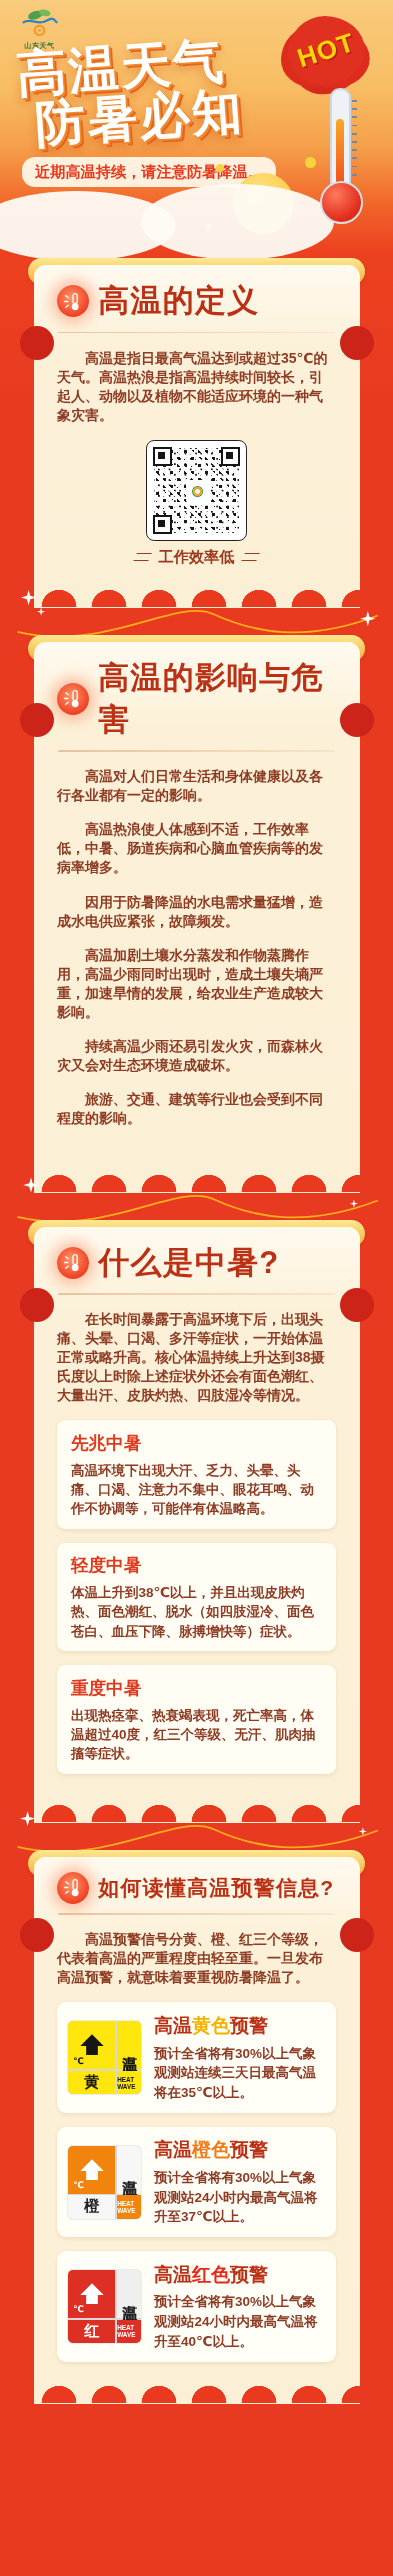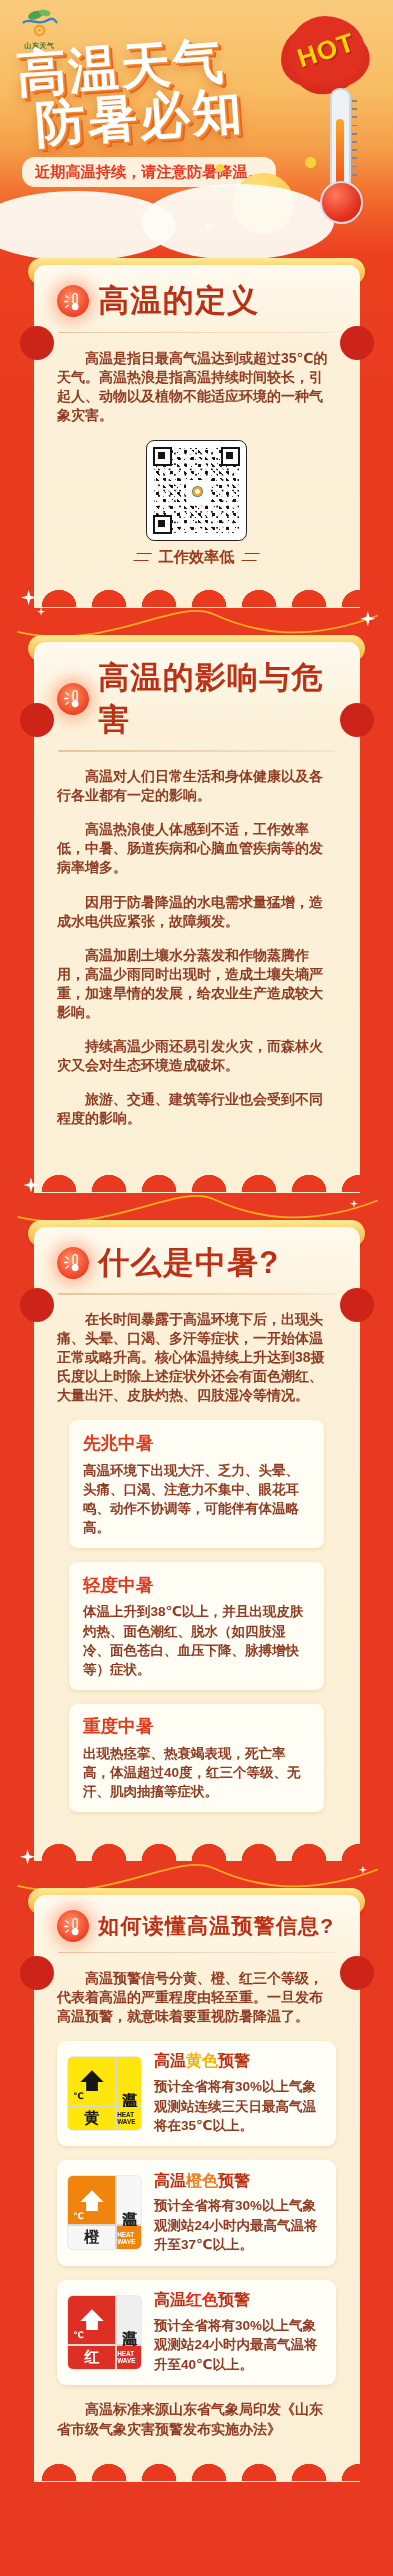--- a/index.html
+++ b/index.html
@@ -81,21 +81,21 @@
   .fp.tl{left:5.9px;top:5.9px;} .fp.tr{right:5.9px;top:5.9px;} .fp.bl{left:5.9px;bottom:5.9px;}
   .qr-center{position:absolute;left:39px;top:39px;width:23.4px;height:23.4px;background:#fff;border-radius:3.5px;
     display:flex;align-items:center;justify-content:center;}
   .qr-center i{display:block;width:10.5px;height:10.5px;border-radius:50%;
     background:radial-gradient(circle,#fff 28%,#f7a028 32% 60%,#3f9e54 64%);}
   .qr-caption{display:flex;align-items:center;justify-content:center;gap:8.2px;margin:5.9px 0 11.7px 0;
     font-size:15.2px;font-weight:800;color:#9c3a1e;}
   .dash{width:15.2px;height:6.4px;border-top:1.8px solid #9c3a1e;border-bottom:1.8px solid #9c3a1e;transform:skewX(-24deg);}
 
   
-  .level{background:#fffdf4;border-radius:8.2px;padding:10.5px 14px;margin:14px 12px;
+  .level{background:#fffdf4;border-radius:8.2px;padding:10.5px 14px;margin:14px 0;
     box-shadow:0 1.2px 4.7px rgba(170,110,50,.14);}
   .level h3{margin:0 0 5.9px 0;font-size:17.6px;font-weight:900;color:#e03a1e;}
   .level p{margin:0;font-size:13.5px;line-height:1.42;font-weight:600;color:#8e3c24;}
 
   
   .warn{display:flex;gap:11.7px;align-items:center;background:#fffef7;border-radius:9.4px;
     padding:10.5px 10.5px;margin:14px 0;box-shadow:0 1.2px 4.7px rgba(170,110,50,.14);}
   .sign{flex:0 0 auto;width:75px;height:75px;display:grid;grid-template-columns:47px 1fr;
     grid-template-rows:48px 1fr;gap:1.8px;background:#d8d8d8;border:1.8px solid #ececec;border-radius:5.9px;
     overflow:hidden;box-sizing:border-box;}
@@ -104,21 +104,21 @@
   .s-char{font-size:15.2px;font-weight:900;}
   .s-wave{font-size:6.4px;font-weight:900;letter-spacing:0;}
   .s-unit{position:absolute;left:4.7px;bottom:3.5px;font-size:8.8px;font-weight:900;}
   .w-yellow .s-pic,.w-yellow .s-gao,.w-yellow .s-char,.w-yellow .s-wave{background:#ffe60c;color:#161616;}
   .w-orange .s-pic{background:#f0840c;color:#fff;}
   .w-orange .s-gao,.w-orange .s-char{background:#f7f7f7;color:#222;}
   .w-orange .s-wave{background:#f0840c;color:#fff;}
   .w-red .s-pic{background:#dd2f23;color:#fff;}
   .w-red .s-gao{background:#efefef;color:#222;}
   .w-red .s-char,.w-red .s-wave{background:#dd2f23;color:#fff;}
-  .warn-text h3{margin:0 0 4.7px 0;font-size:16px;font-weight:900;color:#bb3115;}
+  .warn-text h3{margin:0 0 4.7px 0;font-size:19px;font-weight:900;color:#bb3115;}
   .warn-text p{margin:0;font-size:13.5px;line-height:1.45;font-weight:600;color:#8e3c24;}
   .w-yellow .lvl{color:#f0b400;} .w-orange .lvl{color:#f07c1c;} .w-red .lvl{color:#e82818;}
   .source{font-size:14px;line-height:1.45;font-weight:700;color:#8e3c24;text-indent:2em;margin:10.5px 0 14px 0;}
 </style>
 </head>
 <body>
 
 <div class="poster">
 
   <header class="hero">
@@ -355,19 +355,18 @@
           <div class="s-gao">高温</div>
           <div class="s-char">红</div>
           <div class="s-wave">HEAT WAVE</div>
         </div>
         <div class="warn-text">
           <h3><span>高温</span><span class="lvl">红色</span><span>预警</span></h3>
           <p>预计全省将有30%以上气象观测站24小时内最高气温将升至40℃以上。</p>
         </div>
       </div>
 
-      <p class="source">高温标准来源山东省气象局印发《山东省市级气象灾害预警发布实施办法》</p>
     </div>
     <div class="scallop"></div>
   </section>
 
 </div>
 
 
 </body></html>

